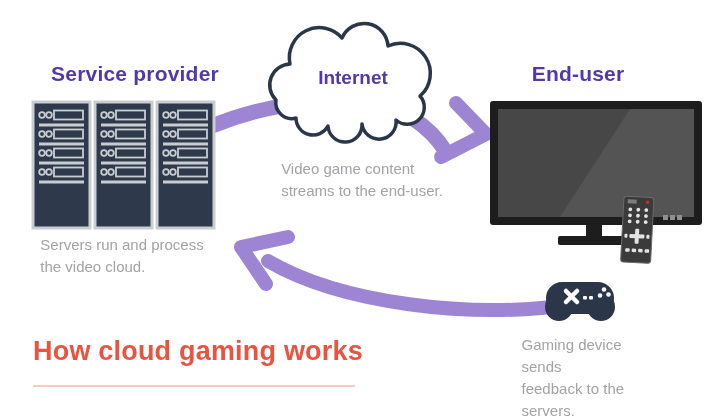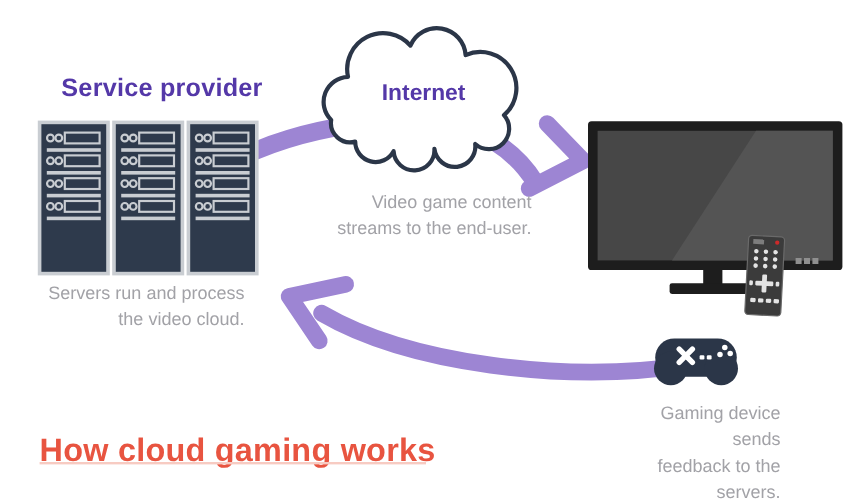--- a/index.html
+++ b/index.html
@@ -11,21 +11,21 @@
   .label{position:absolute;white-space:pre-line;}
   .node-title{
     color:#5438a8;font-weight:bold;font-size:21px;letter-spacing:.2px;
     transform:translate(-50%,0);text-align:center;
   }
   .cloud-title{
     color:#5438a8;font-weight:bold;font-size:19px;
     transform:translate(-50%,-50%);text-align:center;
   }
   .caption{
-    color:#a2a2a7;font-size:15px;line-height:22px;text-align:right;
+    color:#a2a2a7;font-size:15px;line-height:22px;text-align:left;
     transform:translate(-50%,0);
   }
   .main-title{
     color:#e85440;font-weight:bold;font-size:27px;letter-spacing:.2px;
   }
   .title-underline{
     position:absolute;left:33px;top:385px;width:322px;height:2px;background:#f7cbc2;
   }
 </style>
 </head>
@@ -144,26 +144,27 @@
         <circle cx="608.5" cy="294.5" r="2.3"></circle>
         <circle cx="600" cy="295.5" r="2.3"></circle>
       </g>
     </g>
   </svg>
 
   <div class="label node-title" style="left:135px;top:62px;">Service provider</div>
 
   <div class="label cloud-title" style="left:353px;top:78px;">Internet</div>
 
+  <div class="label node-title" style="left:578px;top:62px;">End-user</div>
 
   <div class="label caption" style="left:362px;top:158px;">Video game content
 streams to the end-user.</div>
 
   <div class="label caption" style="left:122px;top:234px;">Servers run and process
 the video cloud.</div>
 
   <div class="label caption" style="left:586px;top:334px;">Gaming device sends
 feedback to the servers.</div>
 
-  <div class="label main-title" style="left:33px;top:360px;">How cloud gaming works</div>
+  <div class="label main-title" style="left:33px;top:336px;">How cloud gaming works</div>
 
   <div class="title-underline"></div>
 </div>
 
 </body></html>

